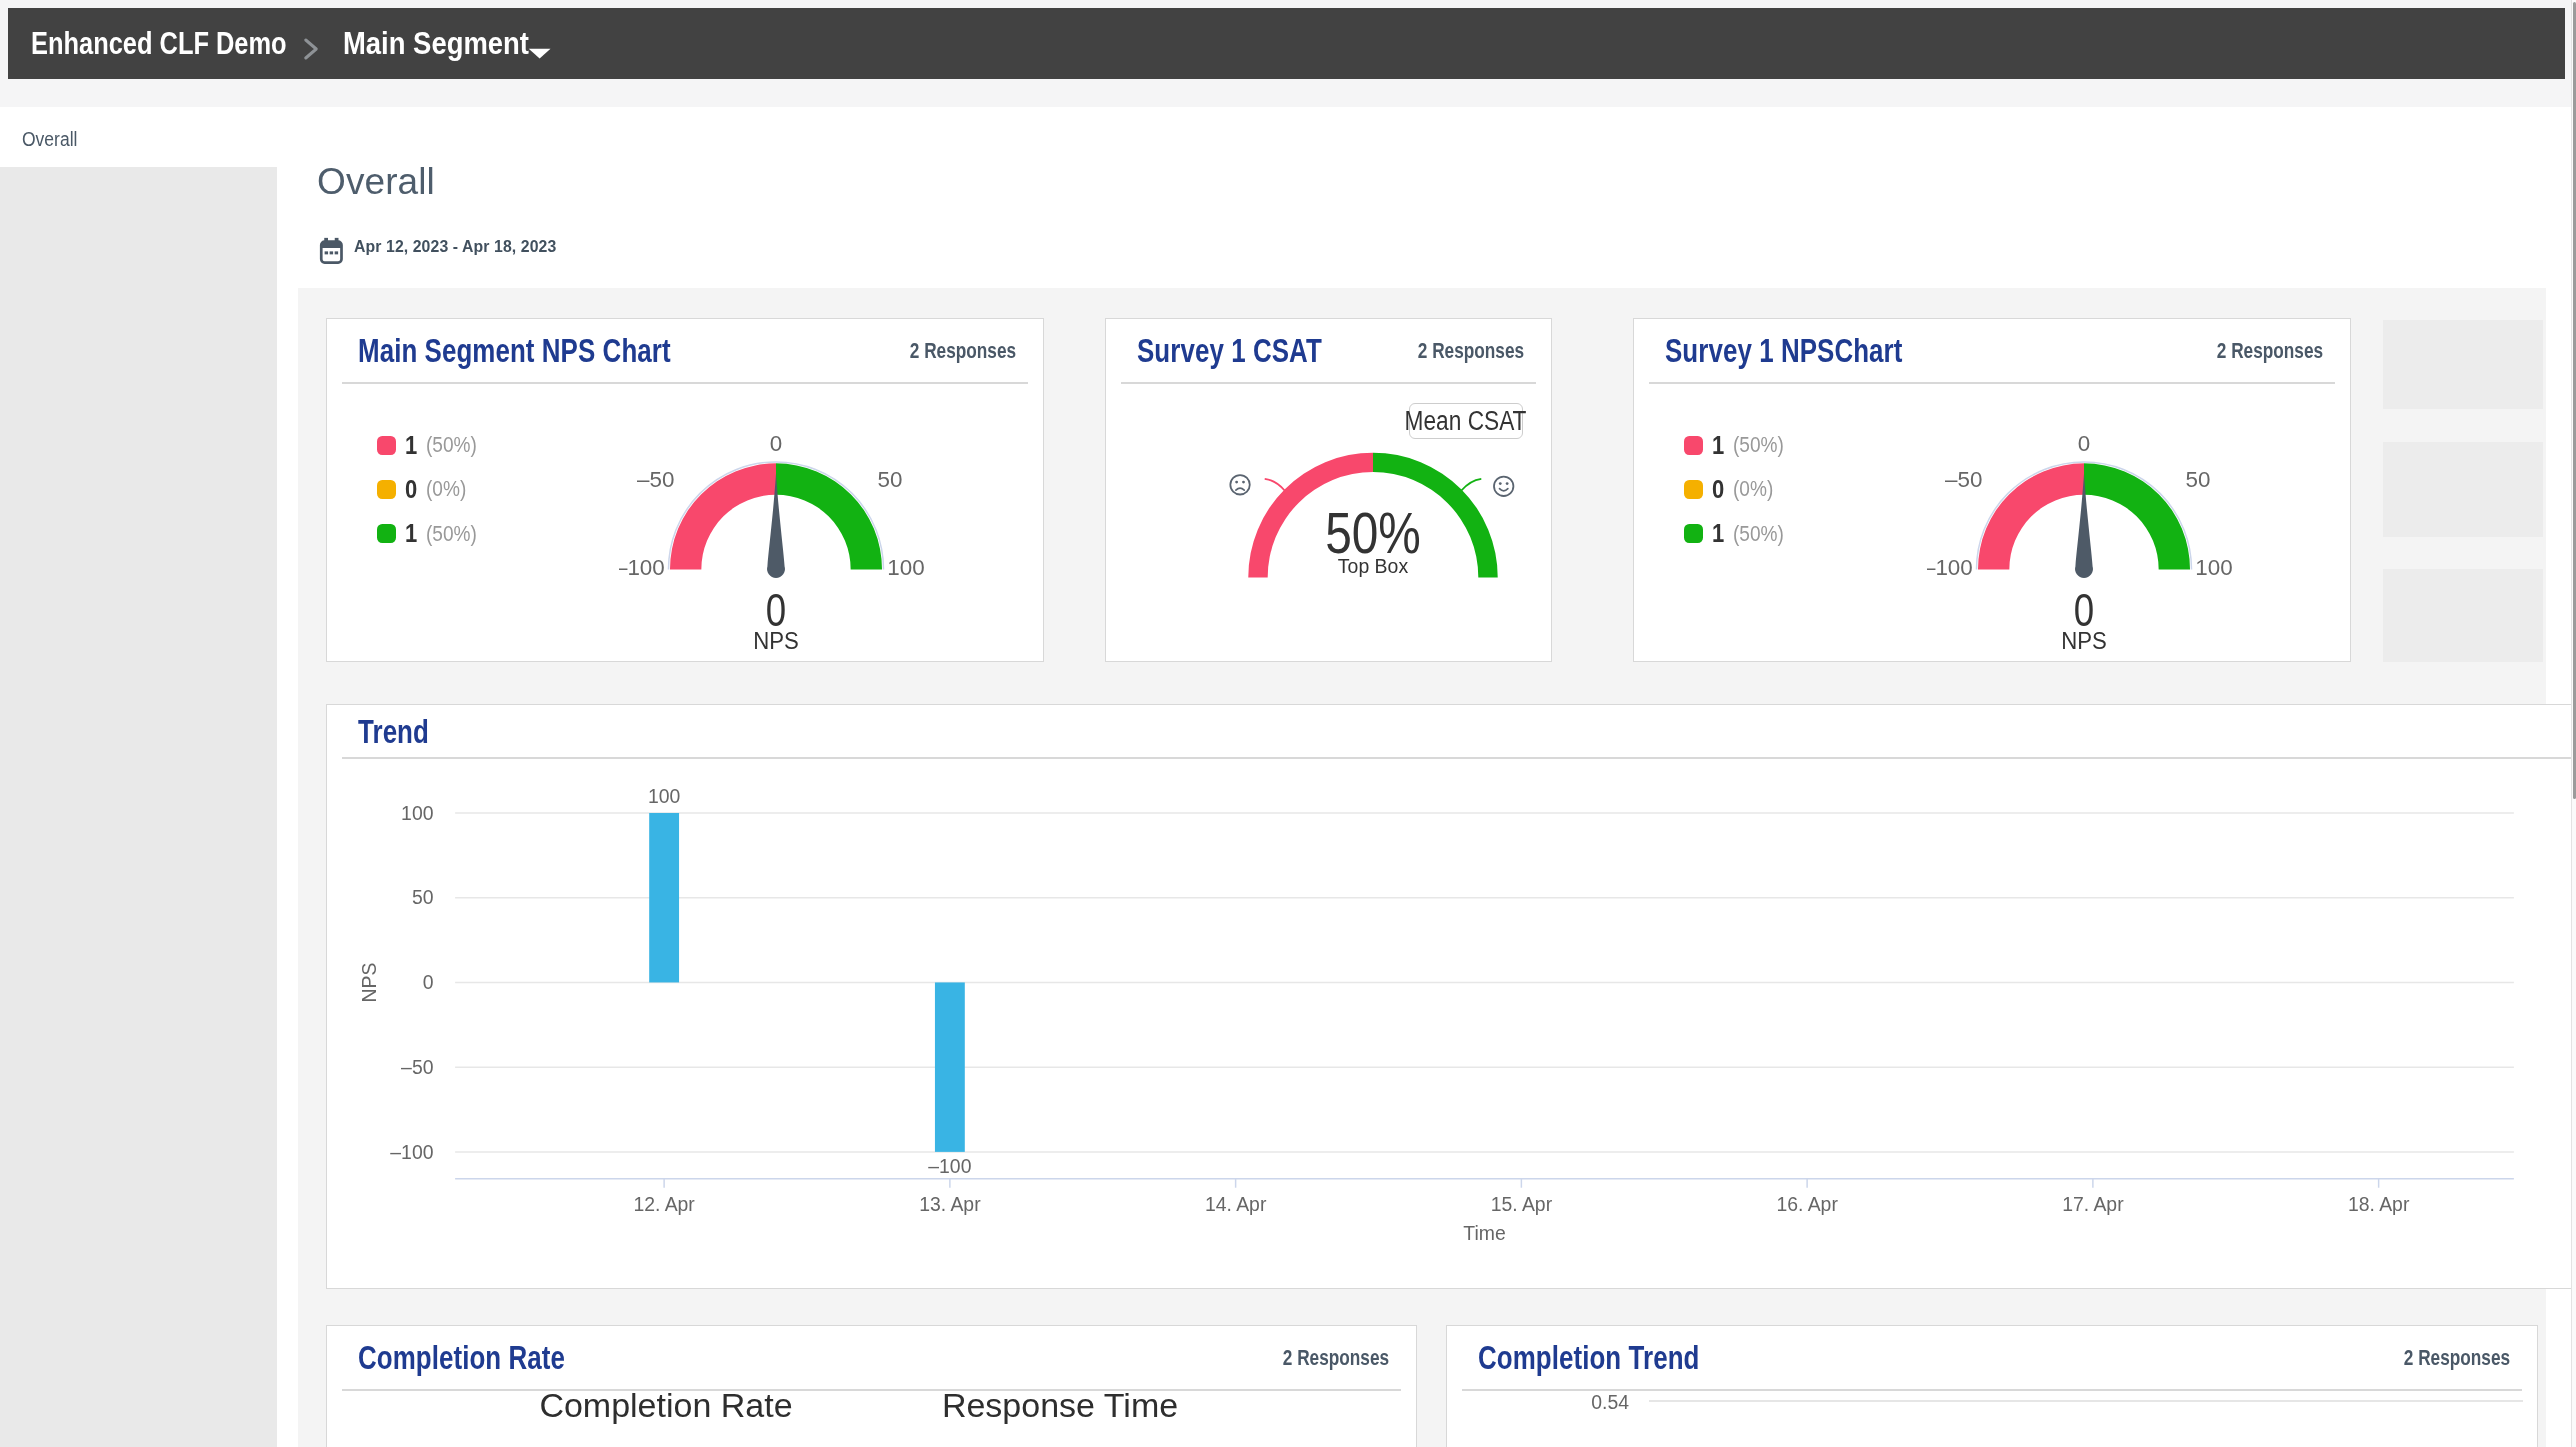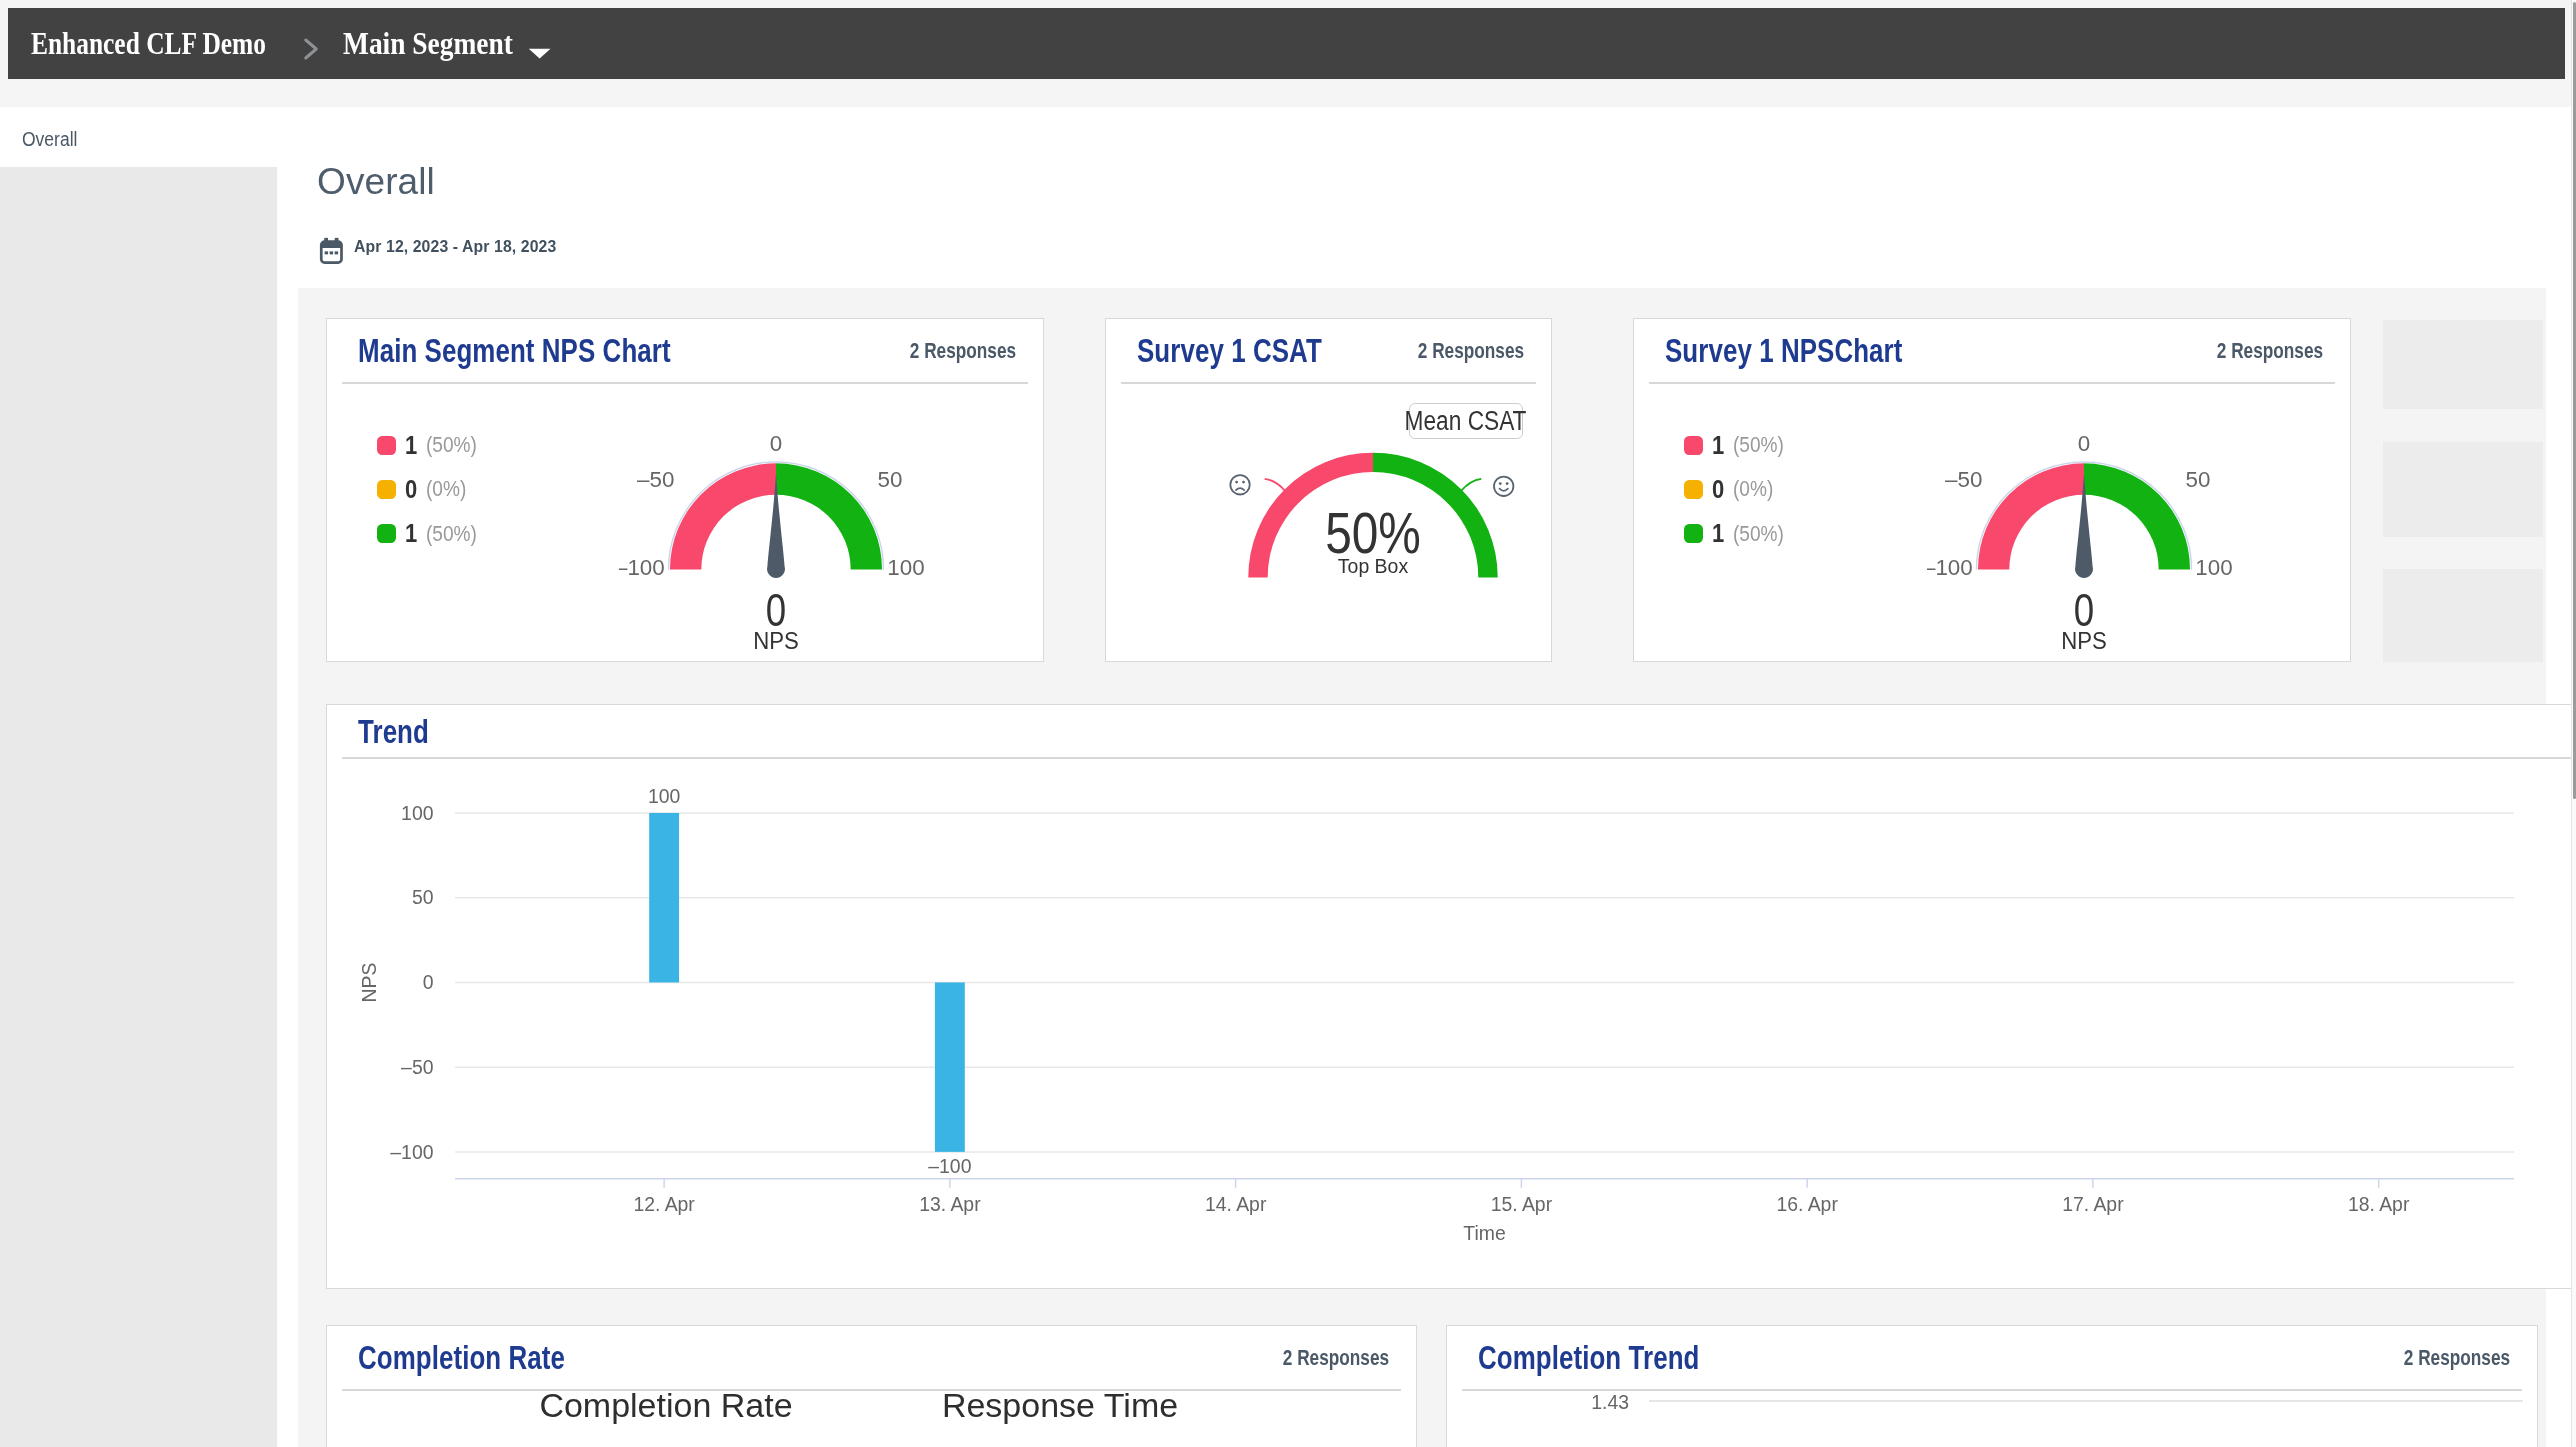--- a/index.html
+++ b/index.html
@@ -9,21 +9,20 @@
     background: #f5f5f6;
     position: relative;
     overflow: hidden;
   }
   .abs { position: absolute; }
 
   
   .topbar {
     left: 7.5px; top: 7.5px; width: 2557px; height: 71px;
     background: #424242;
-    font-family: Liberation Serif, serif;
   }
   .crumb-brand {
     position: absolute; left: 23px; top: 0; line-height: 71px;
     color: #ffffff; font-size: 31px; font-weight: 700;
     transform: scaleX(0.82); transform-origin: left center; white-space: nowrap;
   }
   .crumb-chevron { position: absolute; left: 294px; top: 29px; }
   .crumb-section {
     position: absolute; left: 335px; top: 0; line-height: 71px;
     color: #ffffff; font-size: 31px; font-weight: 700;
@@ -312,20 +311,20 @@
   <span class="pane-title" style="left:339px;">Completion Rate</span>
   <span class="pane-title" style="left:733px;">Response Time</span>
 </div>
 
 <div class="card" style="left:1446px;top:1325px;width:1092px;height:269px;">
   <div class="card-hdr">
     <span class="card-title">Completion Trend</span>
     <span class="card-resp">2 Responses</span>
   </div>
   <div class="card-divider divider-row1"></div>
-  <span style="position:absolute;top:65px;left:128px;width:54px;text-align:right;font-size:19.4px;color:#666666;">1.43</span>
+  <span style="position:absolute;top:65px;left:128px;width:54px;text-align:right;font-size:19.4px;color:#666666;">0.54</span>
   <div style="position:absolute;top:74px;left:202px;width:874px;height:1.5px;background:#e6e6e6;"></div>
 </div>
 
 <div class="abs sb-track">
   <div class="sb-thumb"></div>
 </div>
 
 
 </body></html>

